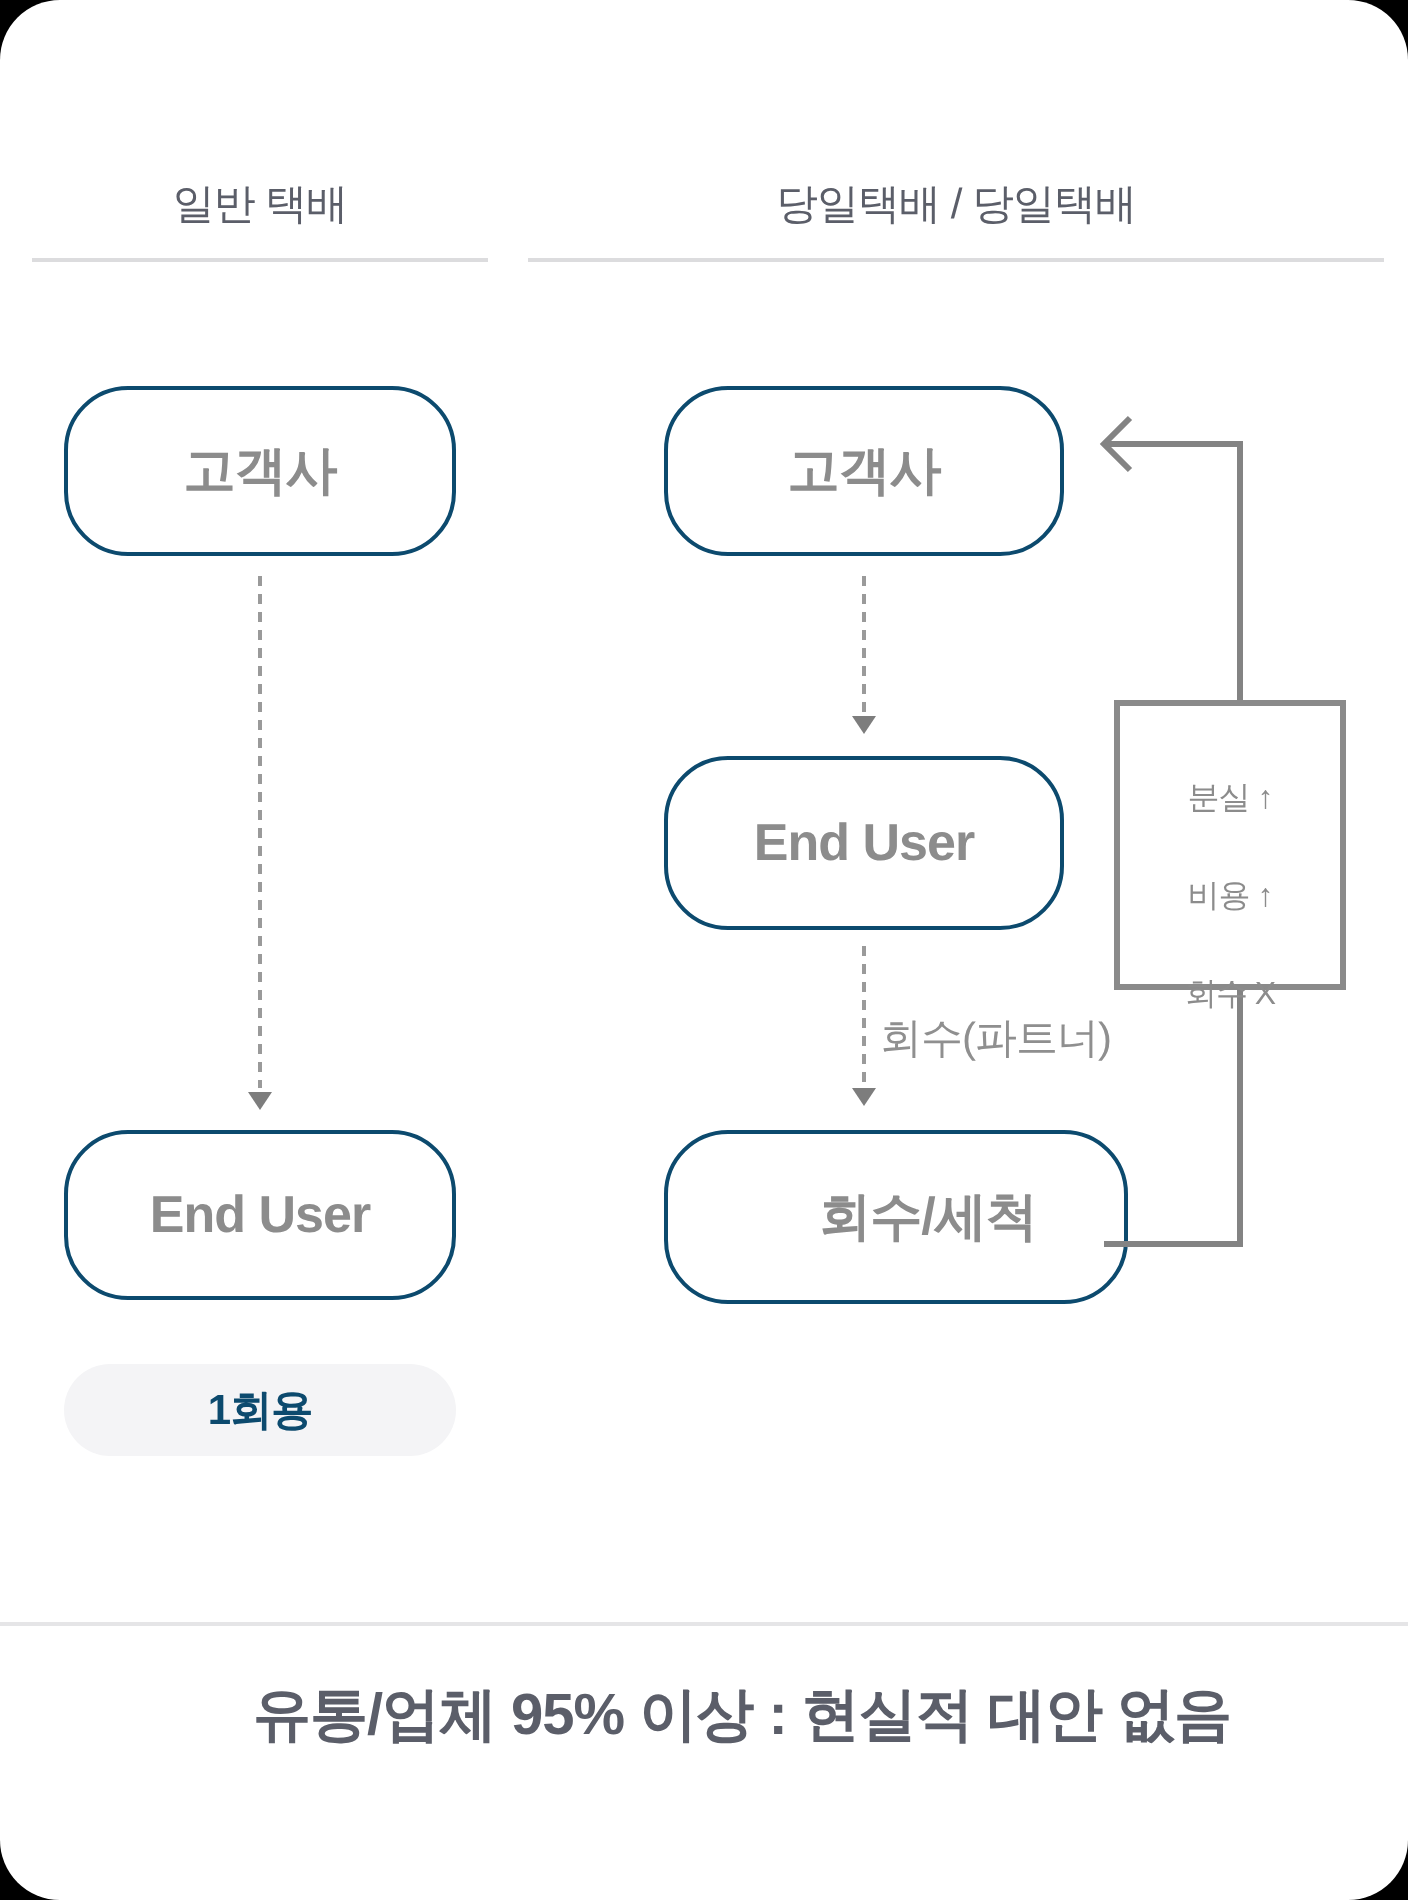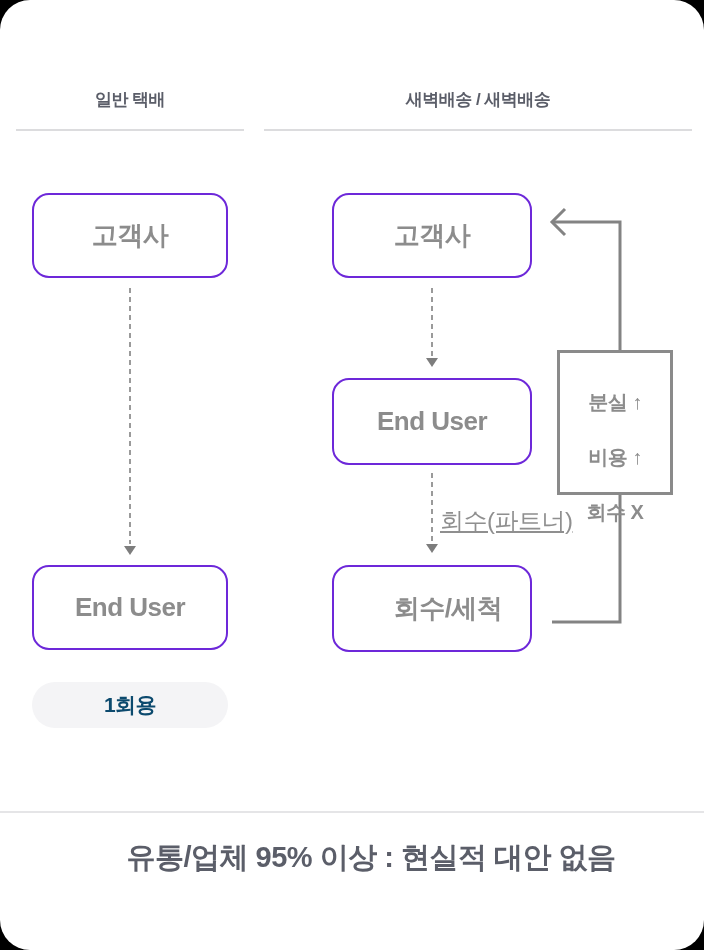--- a/index.html
+++ b/index.html
@@ -19,55 +19,55 @@
     background: #ffffff;
     border-radius: 30px;
     overflow: hidden;
   }
 
   
   .col-header {
     position: absolute;
     top: 88px;
     text-align: center;
-    font-size: 17px;
-    font-weight: bold;
+    font-size: 21px;
+    font-weight: normal;
     color: #5b5e69;
     letter-spacing: -0.5px;
   }
   .col-header.left  { left: 16px;  width: 228px; }
   .col-header.right { left: 264px; width: 428px; }
   .header-underline {
     position: absolute;
     top: 129px;
     height: 2px;
     background: #dcdcde;
   }
   .header-underline.left  { left: 16px;  width: 228px; }
   .header-underline.right { left: 264px; width: 428px; }
 
   
   .node {
     position: absolute;
-    border: 2px solid #6d28d9;
-    border-radius: 17px;
+    border: 2px solid #0c4a6e;
+    border-radius: 32px;
     background: #ffffff;
     display: flex;
     align-items: center;
     justify-content: center;
     font-size: 26px;
     font-weight: bold;
     color: #8c8c8c;
     letter-spacing: -0.5px;
   }
   .n-l-customer { left: 32px;  top: 193px; width: 196px; height: 85px; }
   .n-l-enduser  { left: 32px;  top: 565px; width: 196px; height: 85px; }
   .n-r-customer { left: 332px; top: 193px; width: 200px; height: 85px; }
   .n-r-enduser  { left: 332px; top: 378px; width: 200px; height: 87px; }
-  .n-r-recovery { left: 332px; top: 565px; width: 200px; height: 87px; padding-left: 32px; }
+  .n-r-recovery { left: 332px; top: 565px; width: 232px; height: 87px; padding-left: 32px; }
 
   
   .dash-line {
     position: absolute;
     width: 2px;
     background: repeating-linear-gradient(to bottom, #9a9a9a 0 5px, transparent 5px 9px);
   }
   .dash-l  { left: 129px; top: 288px; height: 256px; }
   .dash-r1 { left: 431px; top: 288px; height: 68px; }
   .dash-r2 { left: 431px; top: 473px; height: 69px; }
@@ -79,25 +79,24 @@
     border-top: 9px solid #7d7d7d;
   }
   .ah-l  { left: 124px; top: 546px; }
   .ah-r1 { left: 426px; top: 358px; }
   .ah-r2 { left: 426px; top: 544px; }
 
   .edge-label {
     position: absolute;
     left: 440px;
     top: 505px;
-    font-size: 24px;
+    font-size: 21px;
     color: #8f8f8f;
     letter-spacing: -0.5px;
     white-space: nowrap;
-    text-decoration: underline;
   }
 
   
   .loop-svg {
     position: absolute;
     inset: 0;
     width: 704px;
     height: 950px;
     pointer-events: none;
   }
@@ -111,22 +110,22 @@
     height: 145px;
     border: 3px solid #8a8a8a;
     background: #ffffff;
     display: flex;
     flex-direction: column;
     justify-content: space-around;
     align-items: center;
     padding: 8px 0;
   }
   .issue-row {
-    font-size: 20px;
-    font-weight: 700;
+    font-size: 16px;
+    font-weight: 400;
     color: #8c8c8c;
     letter-spacing: -0.5px;
     margin-top: 28px;
   }
 
   
   .badge {
     position: absolute;
     top: 682px;
     height: 46px;
@@ -162,21 +161,21 @@
     margin-left: 19px;
   }
 </style>
 </head>
 <body>
 
 <div class="page">
   <div class="card">
 
     <div class="col-header left">일반 택배</div>
-    <div class="col-header right">새벽배송 / 새벽배송</div>
+    <div class="col-header right">당일택배 / 당일택배</div>
     <div class="header-underline left"></div>
     <div class="header-underline right"></div>
 
     <div class="node n-l-customer">고객사</div>
     <div class="dash-line dash-l"></div>
     <div class="arrow-head ah-l"></div>
     <div class="node n-l-enduser">End User</div>
     <div class="badge left">1회용</div>
 
     <div class="node n-r-customer">고객사</div>

